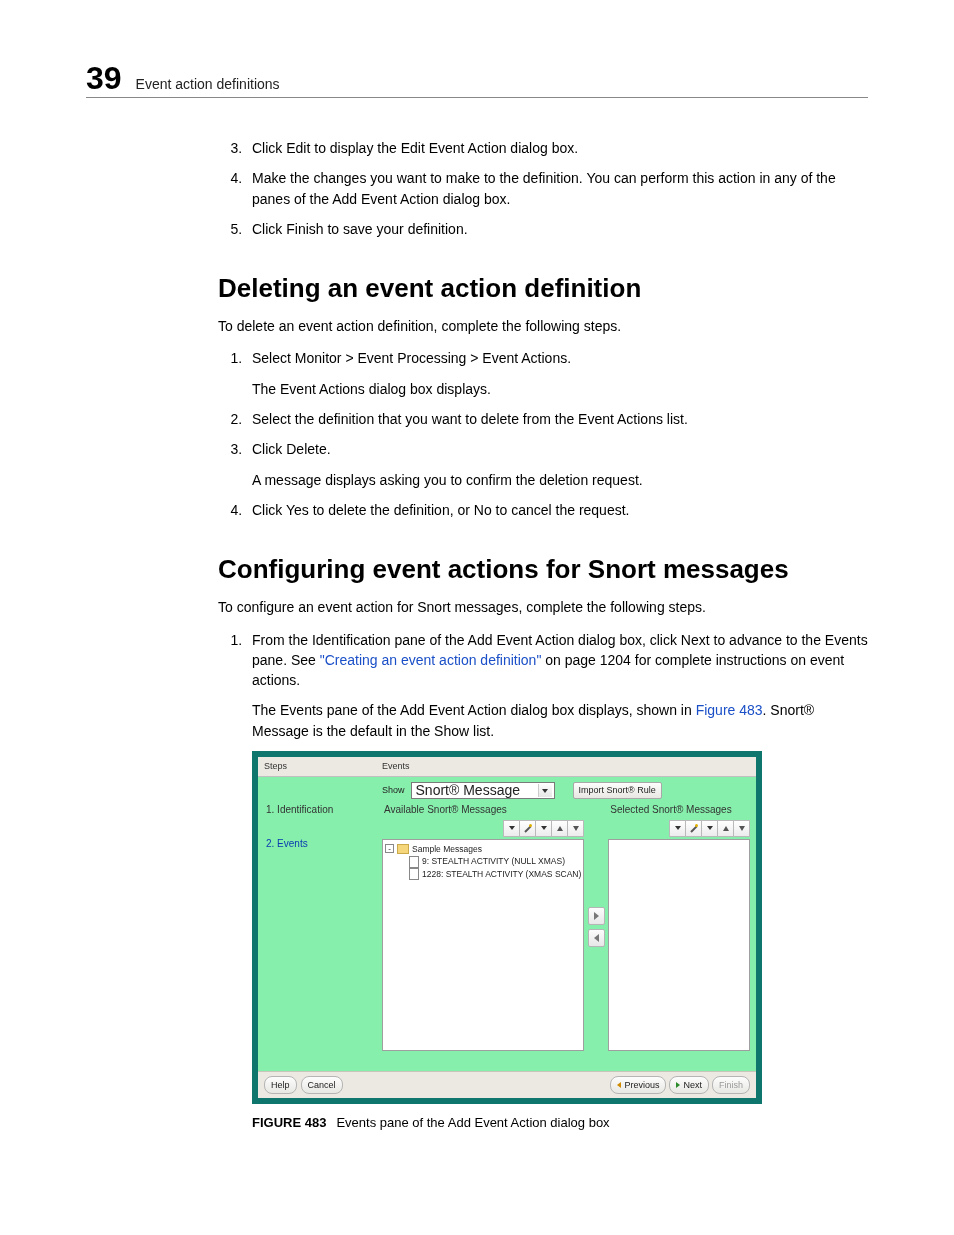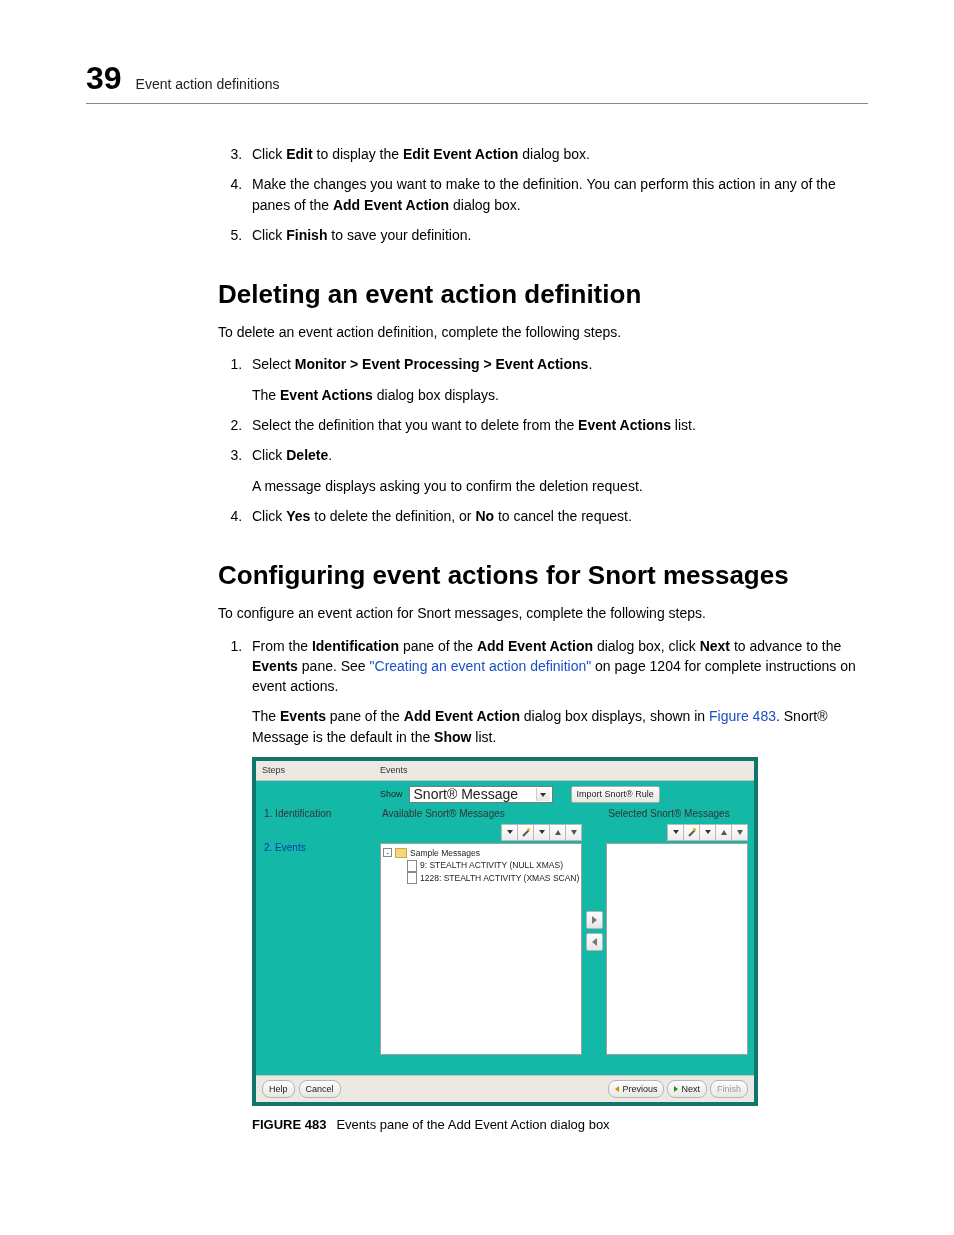--- a/index.html
+++ b/index.html
@@ -10,21 +10,20 @@
     color: #000;
     width: 954px;
   }
   .page {
     padding: 60px 86px 60px 86px;
   }
   .header-row {
     display: flex;
     align-items: baseline;
     border-bottom: 1px solid #888;
-    padding-bottom: 6px;
     margin-bottom: 40px;
     gap: 14px;
   }
   .chapter-num {
     font-size: 32px;
     font-weight: bold;
     font-family: Arial, sans-serif;
   }
   .header-title {
     font-size: 14px;
@@ -40,41 +39,41 @@
   }
   ol.steps > li {
     font-size: 14px;
     line-height: 1.45;
     margin-bottom: 10px;
     padding-left: 6px;
   }
   ol.steps > li .sub {
     margin-top: 10px;
   }
-  .b { font-weight: bold; }
+  .b { font-weight: normal; }
   h2.section {
     font-family: "Arial Narrow", Arial, sans-serif;
     font-stretch: condensed;
     font-weight: 600;
     font-size: 26px;
     margin: 34px 0 12px 0;
     letter-spacing: 0px;
   }
   p.intro {
     font-size: 14px;
     line-height: 1.45;
     margin: 0 0 12px 0;
   }
   .link { color: #1a4fc7; }
   
   .figure-wrap { margin-top: 10px; }
   .dialog {
     width: 498px;
-    border: 4px solid #0f766e;
-    background: #14b8a6;
+    border: 6px solid #0f766e;
+    background: #86efac;
     font-family: Tahoma, Arial, sans-serif;
     font-size: 9px;
     color: #222;
   }
   .dialog .panes {
     display: flex;
   }
   .col-steps {
     width: 118px;
     border-right: 0px;

